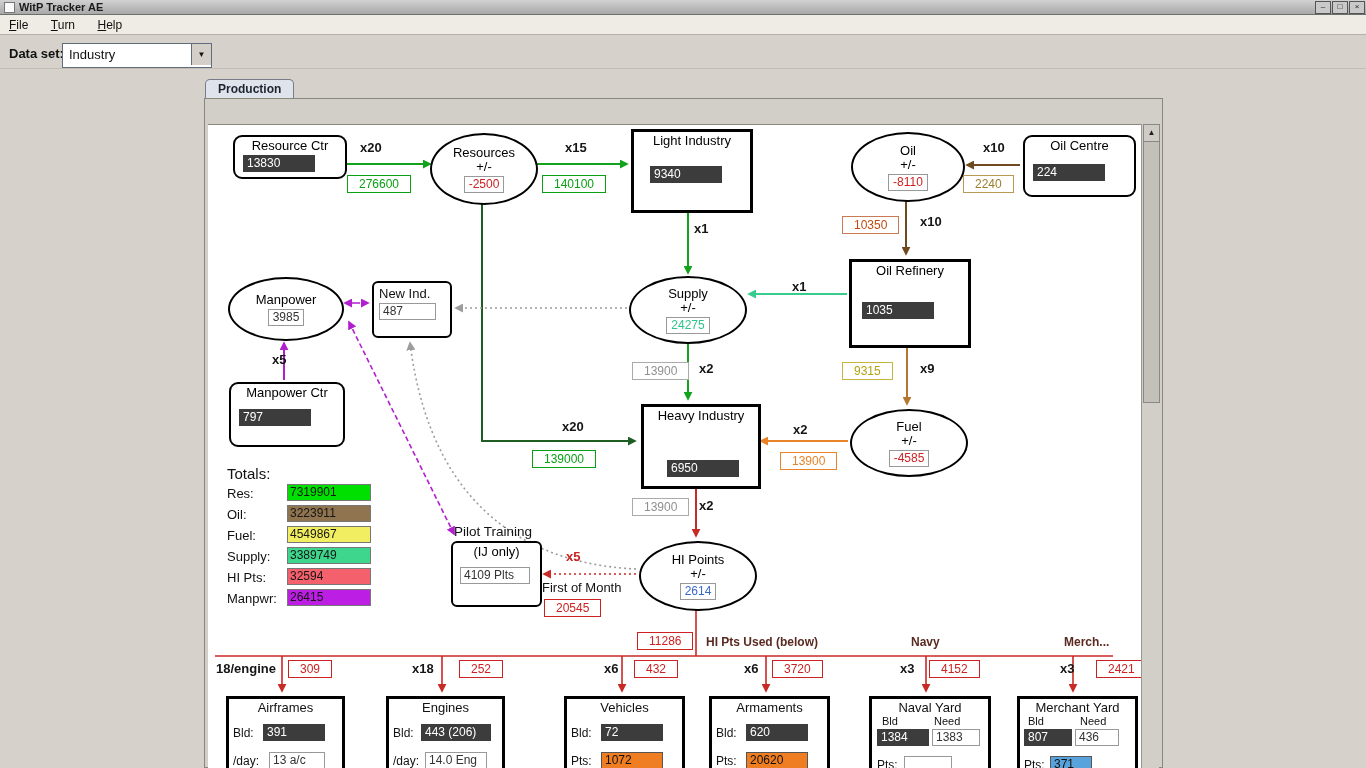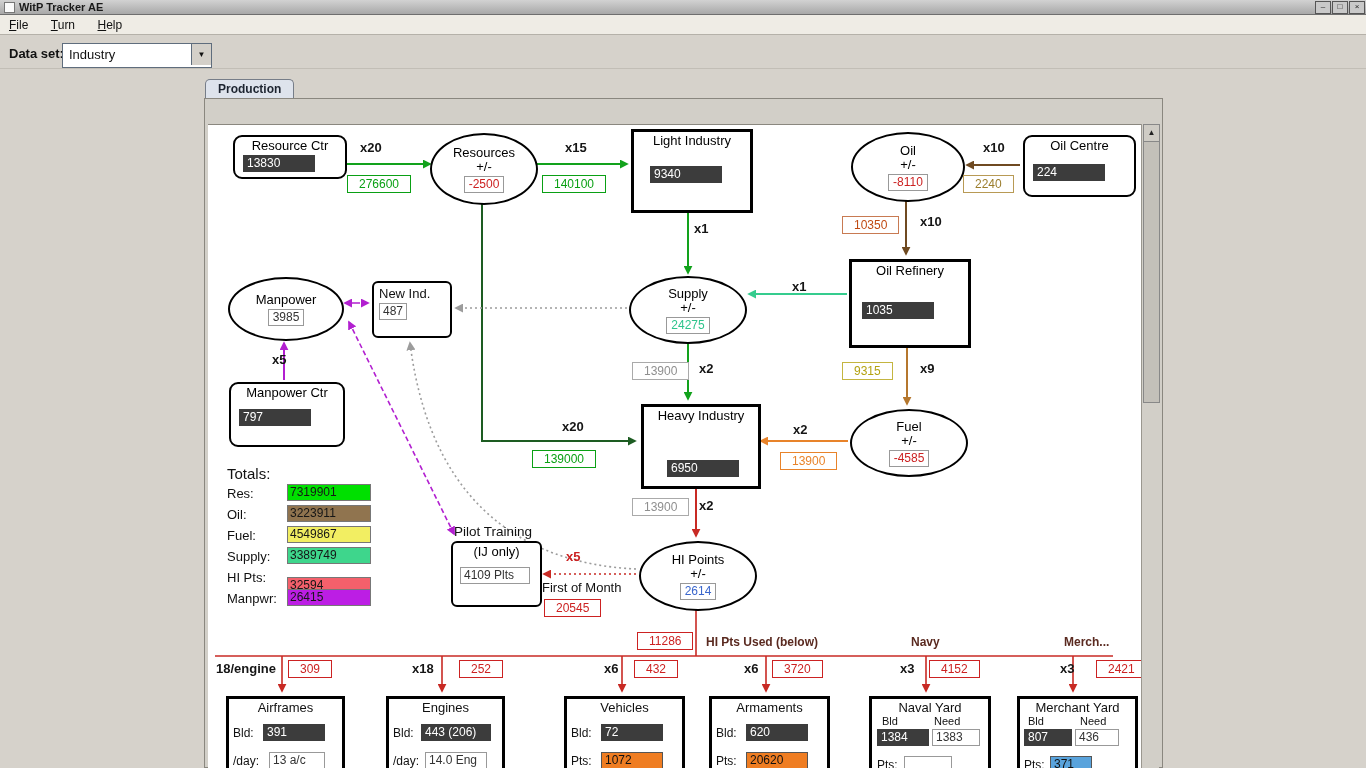--- a/index.html
+++ b/index.html
@@ -171,21 +171,21 @@
       <div class="ndark" style="left:8px;top:27px;width:72px">224</div>
     </div>
 
     <div class="node sq" style="left:641px;top:134px;width:116px;height:83px">
       <div class="nl">Oil Refinery</div>
       <div class="ndark" style="left:10px;top:40px;width:72px">1035</div>
     </div>
 
     <div class="node" style="left:164px;top:156px;width:76px;height:53px;border-radius:6px">
       <div class="bbl" style="left:5px;top:3px;font-size:13px">New Ind.</div>
-      <div class="nval" style="left:5px;top:20px;width:28px">487</div>
+      <div class="nval" style="left:5px;top:20px;width:57px">487</div>
     </div>
 
     <div class="node" style="left:21px;top:257px;width:112px;height:61px">
       <div class="nl">Manpower Ctr</div>
       <div class="ndark" style="left:8px;top:25px;width:72px">797</div>
     </div>
 
     <div class="node sq" style="left:433px;top:279px;width:114px;height:79px">
       <div class="nl">Heavy Industry</div>
       <div class="ndark" style="left:23px;top:53px;width:72px">6950</div>
@@ -274,21 +274,21 @@
     <div class="tot-title" style="left:19px;top:340px">Totals:</div>
     <div class="tot-l" style="left:19px;top:361px">Res:</div>
     <div class="tot-b" style="top: 359px; background: rgb(0, 224, 0);">7319901</div>
     <div class="tot-l" style="left:19px;top:382px">Oil:</div>
     <div class="tot-b" style="top: 380px; background: rgb(144, 116, 79);">3223911</div>
     <div class="tot-l" style="left:19px;top:403px">Fuel:</div>
     <div class="tot-b" style="top: 401px; background: rgb(242, 238, 98);">4549867</div>
     <div class="tot-l" style="left:19px;top:424px">Supply:</div>
     <div class="tot-b" style="top: 422px; background: rgb(62, 214, 140);">3389749</div>
     <div class="tot-l" style="left:19px;top:445px">HI Pts:</div>
-    <div class="tot-b" style="top: 443px; background: rgb(244, 96, 107); margin-top: 9px;">32594</div>
+    <div class="tot-b" style="top: 443px; background: rgb(244, 96, 107);">32594</div>
     <div class="tot-l" style="left:19px;top:466px">Manpwr:</div>
     <div class="tot-b" style="top: 464px; background: rgb(188, 30, 228);">26415</div>
 
     <div class="bbox" style="left:18px;width:113px">
       <div class="bt">Airframes</div>
       <div class="bbl" style="left:4px;top:27px">Bld:</div>
       <div class="ndark" style="left:34px;top:25px;width:62px">391</div>
       <div class="bbl" style="left:4px;top:55px">/day:</div>
       <div class="nval" style="left:40px;top:53px;width:56px">13 a/c</div>
     </div>

